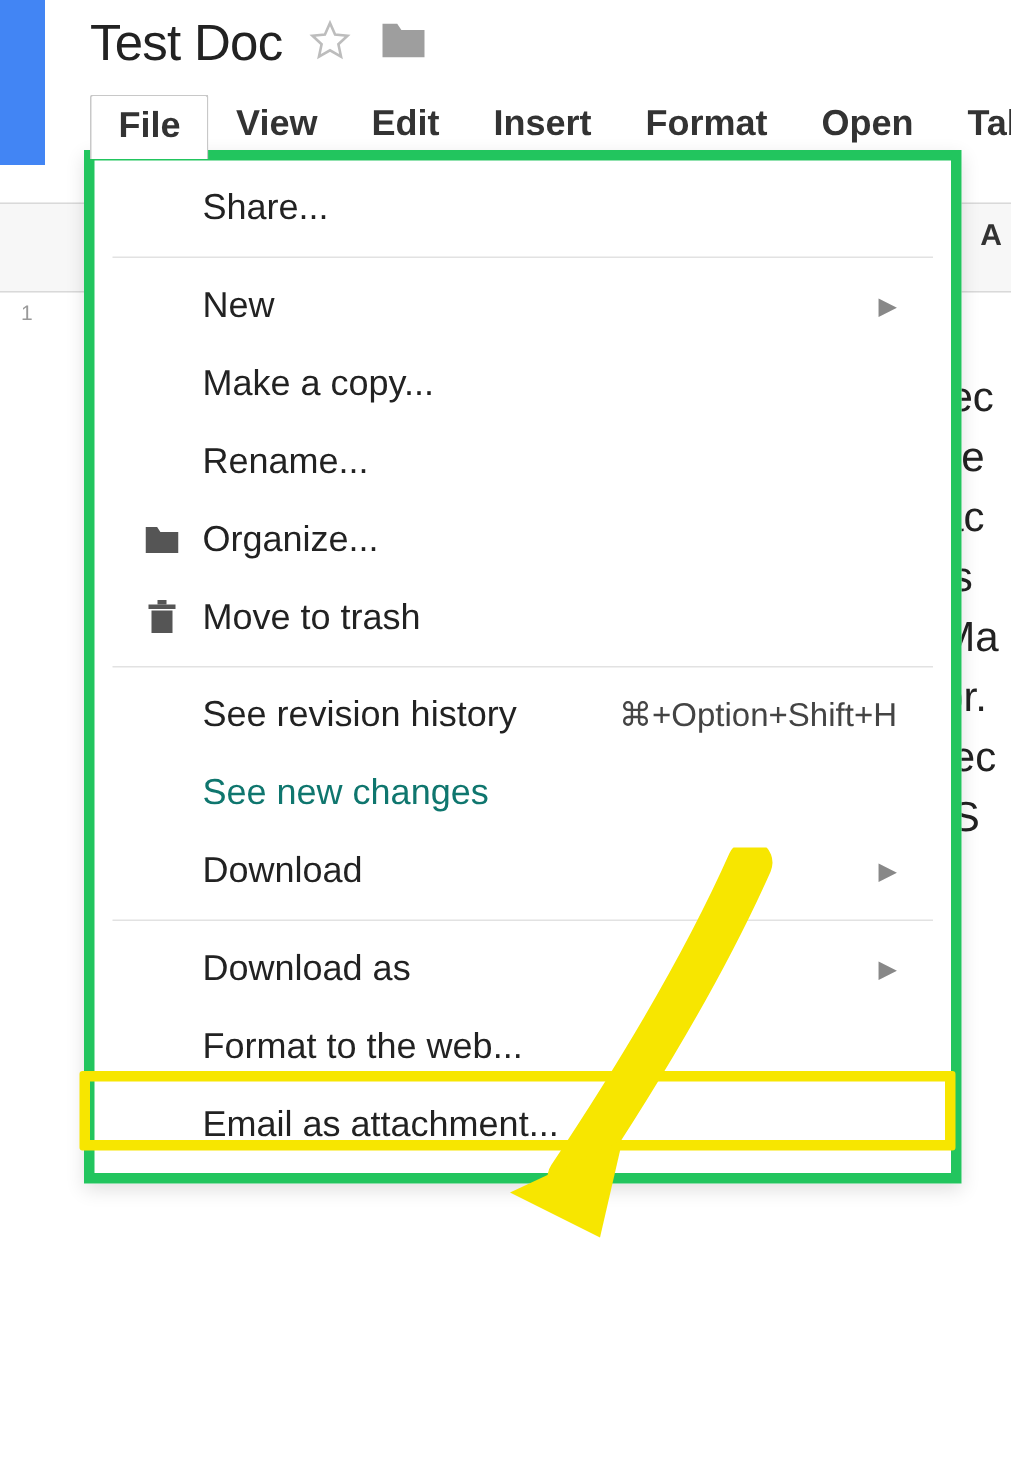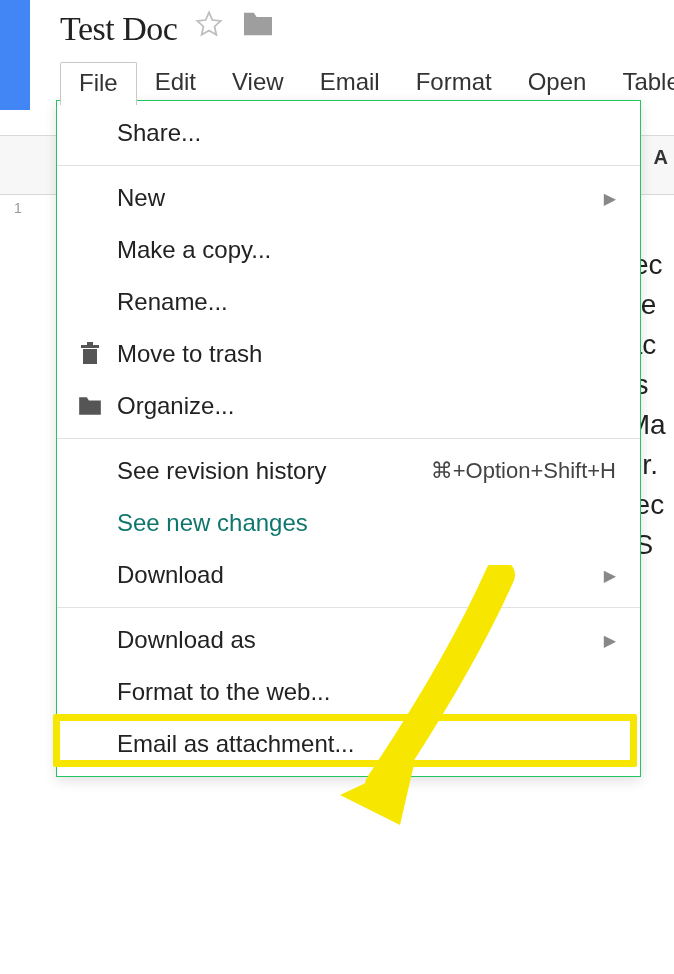--- a/index.html
+++ b/index.html
@@ -18,61 +18,61 @@
     width: 30px; height: 110px;
     background: #4285f4;
   }
   .header {
     position: absolute;
     left: 60px; top: 10px;
     right: 0;
   }
   .title-row {
     display: flex;
-    align-items: flex-start;
+    align-items: center;
     gap: 18px;
-    font-family: Liberation Serif, serif;
   }
   .doc-title {
     font-size: 34px;
     font-weight: 400;
     color: #222;
     letter-spacing: -0.5px;
   }
   .star-icon svg { width: 28px; height: 28px; }
   .folder-icon-top svg { width: 34px; height: 28px; fill: #9e9e9e; }
   .menubar {
     display: flex;
     gap: 0;
     margin-top: 14px;
     font-size: 24px;
     color: #333;
   }
   .menu-item {
     padding: 6px 18px 8px 18px;
     cursor: pointer;
+    font-weight: bold;
   }
   .menu-item.active {
     border: 1px solid #c8c8c8;
     border-bottom: none;
     border-radius: 2px 2px 0 0;
     background: #fff;
     position: relative;
     z-index: 20;
   }
   .dropdown {
     position: absolute;
     left: 56px;
     top: 100px;
     width: 585px;
     background: #fff;
-    border: 1px solid #22c55e;
+    border: 7px solid #22c55e;
     box-shadow: 0 4px 12px rgba(0,0,0,0.12);
     z-index: 15;
-    padding: 6px 0;
+    padding: 6px 12px;
   }
   .dd-item {
     display: flex;
     align-items: center;
     padding: 12px 24px 12px 18px;
     font-size: 24px;
     color: #222;
     position: relative;
     cursor: pointer;
     min-height: 52px;
@@ -167,23 +167,23 @@
       </svg>
     </span>
     <span class="folder-icon-top">
       <svg viewBox="0 0 24 20">
           <path d="M2 2h7l2 3h11v13H2z"></path>
         </svg>
     </span>
   </div>
   <div class="menubar">
     <div class="menu-item active">File</div>
+    <div class="menu-item">View</div>
     <div class="menu-item">Edit</div>
-    <div class="menu-item">View</div>
-    <div class="menu-item">Email</div>
+    <div class="menu-item">Insert</div>
     <div class="menu-item">Format</div>
     <div class="menu-item">Open</div>
     <div class="menu-item">Table</div>
   </div>
 </div>
 
 <div class="bg-text">sec
 ele
 tac
 us
@@ -207,36 +207,36 @@
   <div class="dd-item">
     <span class="dd-spacer"></span>
     <span class="dd-label">Make a copy...</span>
   </div>
   <div class="dd-item">
     <span class="dd-spacer"></span>
     <span class="dd-label">Rename...</span>
   </div>
   <div class="dd-item">
     <span class="dd-icon">
+      <svg viewBox="0 0 24 20" width="26" height="22" fill="#555">
+          <path d="M2 2h7l2 3h11v13H2z"></path>
+        </svg>
+    </span>
+    <span class="dd-label">Organize...</span>
+  </div>
+  <div class="dd-item">
+    <span class="dd-icon">
       <svg viewBox="0 0 24 24" width="24" height="24" fill="#555">
           <rect x="5" y="7" width="14" height="15"></rect>
           <rect x="3" y="3" width="18" height="3"></rect>
           <rect x="9" y="0" width="6" height="3"></rect>
         </svg>
     </span>
     <span class="dd-label">Move to trash</span>
   </div>
-  <div class="dd-item">
-    <span class="dd-icon">
-      <svg viewBox="0 0 24 20" width="26" height="22" fill="#555">
-          <path d="M2 2h7l2 3h11v13H2z"></path>
-        </svg>
-    </span>
-    <span class="dd-label">Organize...</span>
-  </div>
 
   <div class="separator"></div>
 
   <div class="dd-item">
     <span class="dd-spacer"></span>
     <span class="dd-label">See revision history</span>
     <span class="dd-shortcut">⌘+Option+Shift+H</span>
   </div>
   <div class="dd-item disabled">
     <span class="dd-spacer"></span>

